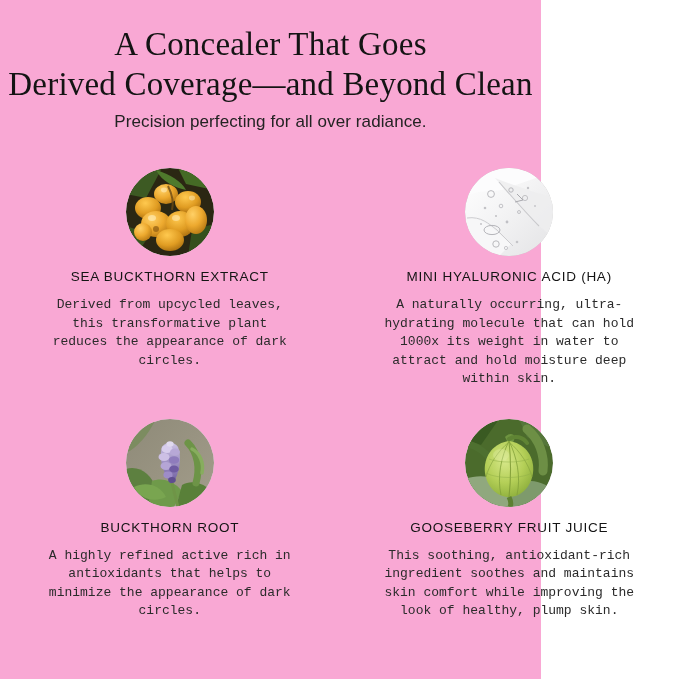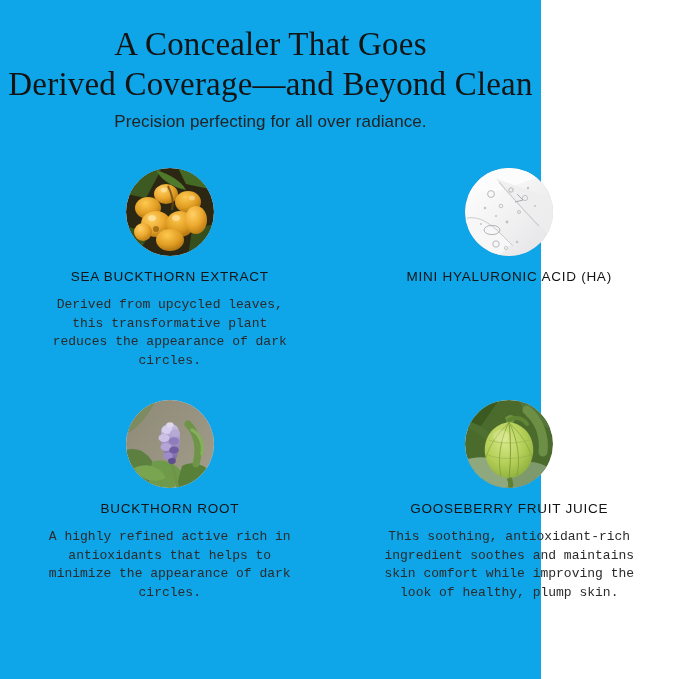--- a/index.html
+++ b/index.html
@@ -14,21 +14,21 @@
     font-family: "Liberation Sans", sans-serif;
     color: #1f1f1f;
     overflow: hidden;
     -webkit-font-smoothing: antialiased;
   }
 
   .page {
     width: 541px;
     height: 679px;
     position: relative;
-    background: #0ea5e9;
+    background: #f9a8d4;
     box-sizing: border-box;
   }
 
   
   .header {
     padding-top: 24px;
     text-align: center;
   }
   .headline {
     font-family: "Liberation Serif", "DejaVu Serif", serif;
@@ -211,20 +211,21 @@
               <circle cx="31" cy="76" r="3.2" fill="none" stroke="#b9b9bd" stroke-width="1"></circle>
               <circle cx="41" cy="80" r="1.6" fill="none" stroke="#bdbdc1" stroke-width="0.8"></circle>
               <circle cx="52" cy="74" r="1.3" fill="#c4c4c8"></circle>
               <circle cx="16" cy="56" r="1.1" fill="#c7c7cb"></circle>
               <path d="M52 26 L58 32 L50 34" stroke="#a9a9ae" stroke-width="1" fill="none"></path>
             </g>
           </svg>
         </span>
       </div>
       <div class="ing-title">MINI HYALURONIC ACID (HA)</div>
+      <div class="ing-desc">A naturally occurring, ultra-hydrating molecule that can hold 1000x its weight in water to attract and hold moisture deep within skin.</div>
     </div>
 
     <div class="cell row2">
       <div class="thumb-wrap">
         <span class="thumb">
           <svg viewBox="0 0 88 88" xmlns="http://www.w3.org/2000/svg" aria-hidden="true">
             <defs>
               <clipPath id="cl3">
                   <circle cx="44" cy="44" r="44"></circle>
                 </clipPath>

